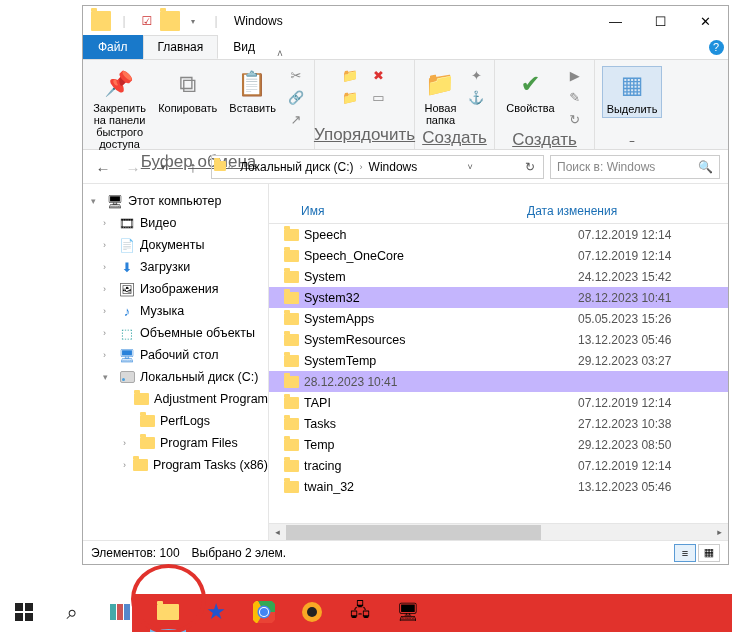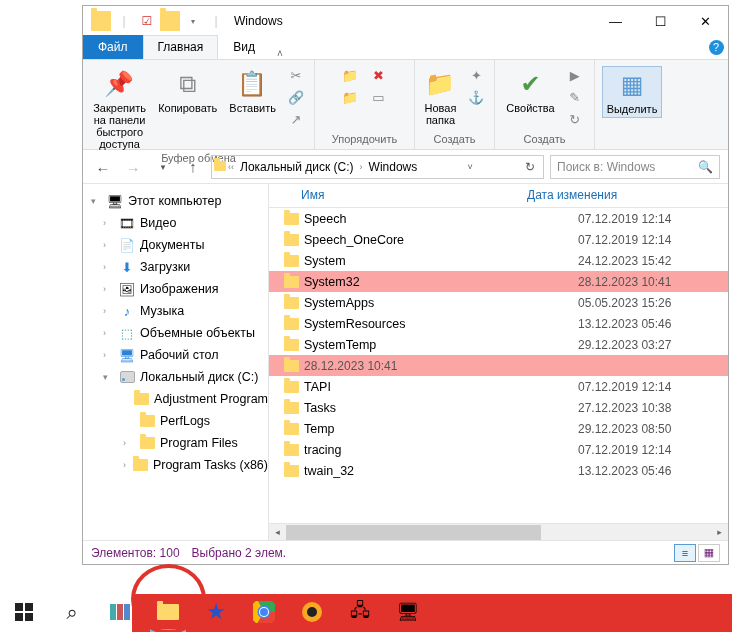--- a/index.html
+++ b/index.html
@@ -18,21 +18,21 @@
 .tab { padding: 4px 14px; font-size: 12px; border: 1px solid transparent; cursor: pointer; }
 .tab.file { background: #1979ca; color: #fff; }
 .tab.active { background: #f5f6f7; border: 1px solid #ddd; border-bottom-color: #f5f6f7; }
 .tabs .help { margin-left: auto; width: 24px; height: 24px; display: flex; align-items: center; justify-content: center; }
 .help-circle { width: 15px; height: 15px; border-radius: 50%; background: #1e90dd; color: #fff; font-size: 11px; display: flex; align-items: center; justify-content: center; }
 .tabs .chev { width: 20px; display:flex; align-items:center; justify-content:center; font-size:10px; color:#666; }
 
 .ribbon { height: 90px; background: #f5f6f7; border-bottom: 1px solid #ddd; display: flex; }
 .rgroup { border-right: 1px solid #e0e0e0; padding: 2px 6px; display: flex; flex-direction: column; align-items: center; justify-content: space-between; }
 .rgroup .btns { display: flex; gap: 4px; flex: 1; align-items: flex-start; padding-top: 4px; }
-.rgroup .label { font-size: 11px; color: #666; padding-bottom: 2px; }
+.rgroup .label { font-size: 17px; color: #666; padding-bottom: 2px; text-decoration: underline; }
 .rbtn { display: flex; flex-direction: column; align-items: center; gap: 2px; padding: 2px 4px; font-size: 11px; text-align: center; line-height: 1.1; cursor: pointer; }
 .rbtn .ico { width: 32px; height: 32px; display: flex; align-items: center; justify-content: center; font-size: 24px; color: #888; }
 .rbtn.small .ico { width: 16px; height: 16px; font-size: 13px; }
 .rstack { display: flex; flex-direction: column; gap: 2px; }
 .rbtn.sel { border:1px solid #a3c1e0; background:#dbe8f5; }
 
 .navbar { height: 34px; border-bottom: 1px solid #e5e5e5; display: flex; align-items: center; padding: 0 8px; gap: 6px; }
 .navbtn { width: 24px; height: 24px; display: flex; align-items: center; justify-content: center; color: #555; font-size: 15px; cursor: pointer; }
 .navbtn.dis { color: #bbb; }
 .addrbar { flex: 1; height: 24px; border: 1px solid #ccc; display: flex; align-items: center; font-size: 12px; padding: 0 2px; }
@@ -43,35 +43,35 @@
 .searchbox .sico { margin-left: auto; }
 
 .body { flex: 1; display: flex; overflow: hidden; }
 .tree { width: 186px; border-right: 1px solid #e5e5e5; padding: 6px 0; font-size: 12.5px; overflow: auto; }
 .tnode { display: flex; align-items: center; height: 22px; padding-left: 8px; gap: 5px; cursor: pointer; white-space: nowrap; }
 .tnode .exp { width: 11px; font-size: 9px; color: #888; }
 .tnode .tico { width: 16px; height: 16px; display: inline-flex; align-items: center; justify-content: center; font-size: 13px; }
 .tnode.l1 { padding-left: 20px; }
 .tnode.l2 { padding-left: 40px; }
 
-.files { flex: 1; display: flex; flex-direction: column; overflow: hidden; }
+.files { flex: 1; display: flex; flex-direction: column; overflow: hidden; margin-top: 16px; }
 .fhdr { height: 24px; border-bottom: 1px solid #e5e5e5; display: flex; font-size: 12px; color: #1b6fb5; }
 .fhdr .col { padding: 4px 8px; border-right: 1px solid transparent; cursor: pointer; }
 .flist { flex: 1; overflow: auto; font-size: 12.5px; }
 .frow { height: 21px; display: flex; align-items: center; cursor: pointer; }
-.frow.sel { background: #fca5a5; }
+.frow.sel { background: #c4b5fd; }
 .frow .fico { width: 16px; height: 16px; margin: 0 5px 0 14px; display:inline-flex; align-items:center; justify-content:center; }
 .frow .fname { flex: 1; }
 .frow .fdate { width: 150px; color: #555; font-size: 12px; }
 .scrollhint { height: 17px; border-top: 1px solid #e5e5e5; display:flex; }
 .scrollhint .track { flex:1; background:#f0f0f0; display:flex; align-items:center; }
 .scrollhint .track .thumb { height:15px; width:60%; background:#cdcdcd; }
 .scrollhint .arr { width:17px; background:#f0f0f0; display:flex; align-items:center; justify-content:center; font-size:9px; color:#666; }
 
-.status { height: 24px; border-top: 1px solid #e5e5e5; display: flex; align-items: center; font-size: 12px; padding: 0 8px; gap: 12px; color: #701a75; }
+.status { height: 24px; border-top: 1px solid #e5e5e5; display: flex; align-items: center; font-size: 12px; padding: 0 8px; gap: 12px; color: #000000; }
 .status .viewbtns { margin-left: auto; display: flex; gap: 2px; }
 .status .viewbtns span { width: 22px; height: 18px; border: 1px solid #ccc; display: inline-flex; align-items: center; justify-content: center; font-size: 11px; }
 .status .viewbtns span.act { border-color: #5a9bd5; background:#e5f1fb; }
 
 .taskstrip { position: absolute; left: 0; bottom: 0; width: 100%; height: 62px; }
 .redbar { position: absolute; left: 132px; top: 24px; width: 600px; height: 38px; background: #e1322c; }
 .redcircle { position: absolute; left: 131px; top: -6px; width: 75px; height: 70px; border: 4px solid #e1322c; border-radius: 50%; background: transparent; z-index: 5; pointer-events:none; }
 .tbar { position: absolute; left: 0; top: 22px; height: 40px; display: flex; align-items: center; gap: 0; }
 .tbtn { width: 48px; height: 40px; display: flex; align-items: center; justify-content: center; cursor: pointer; position: relative; }
 .tbtn.active::after { content:''; position:absolute; bottom:0; left:6px; right:6px; height:3px; background:#76b9ed; }

